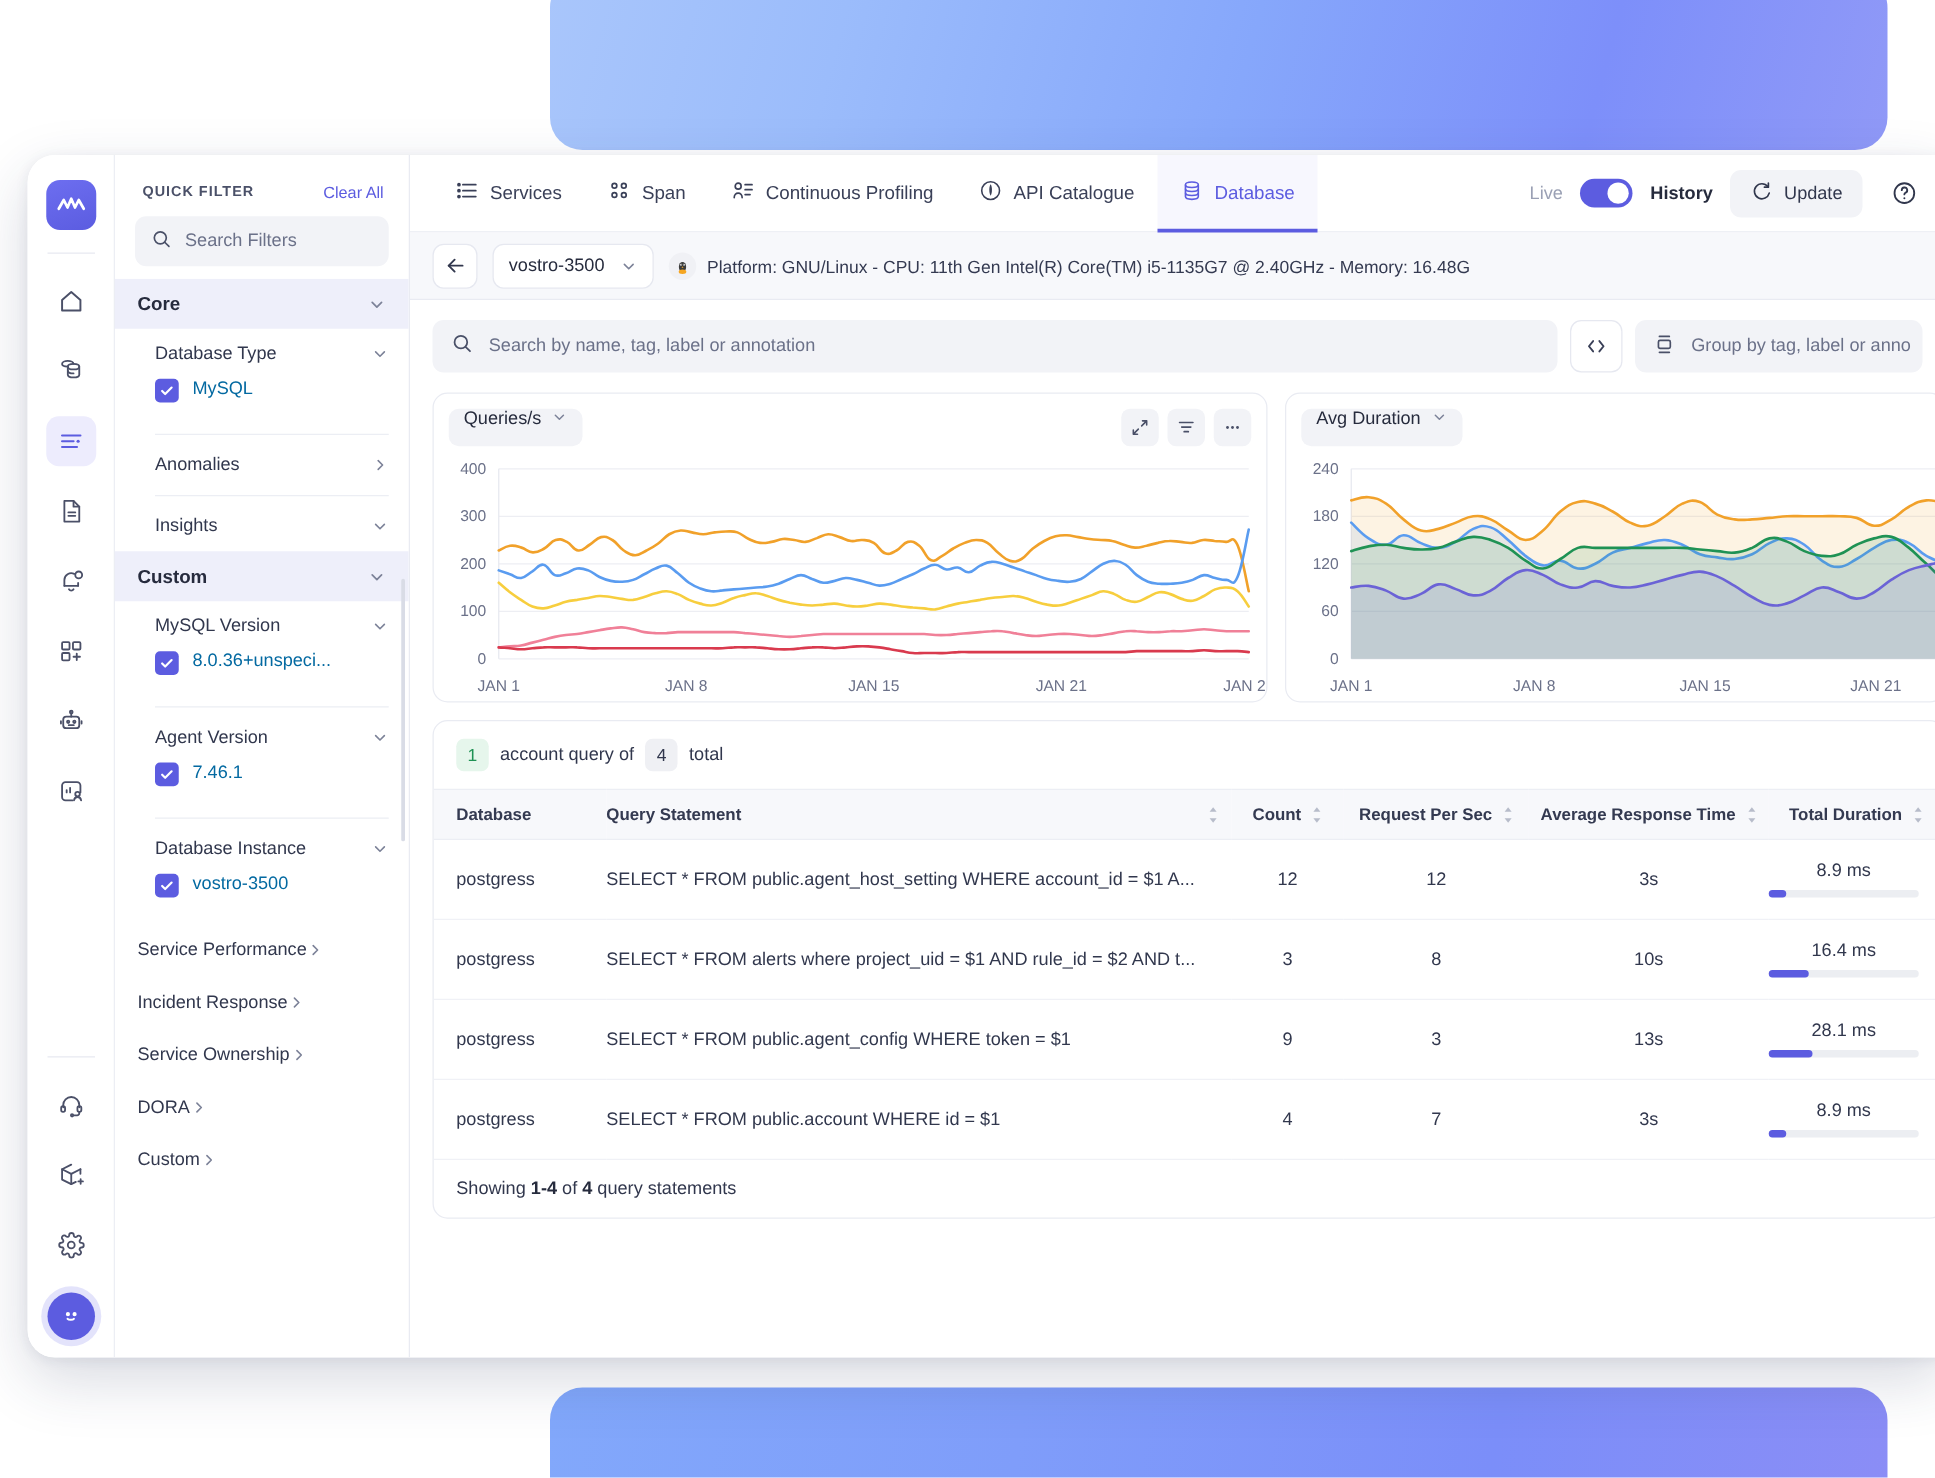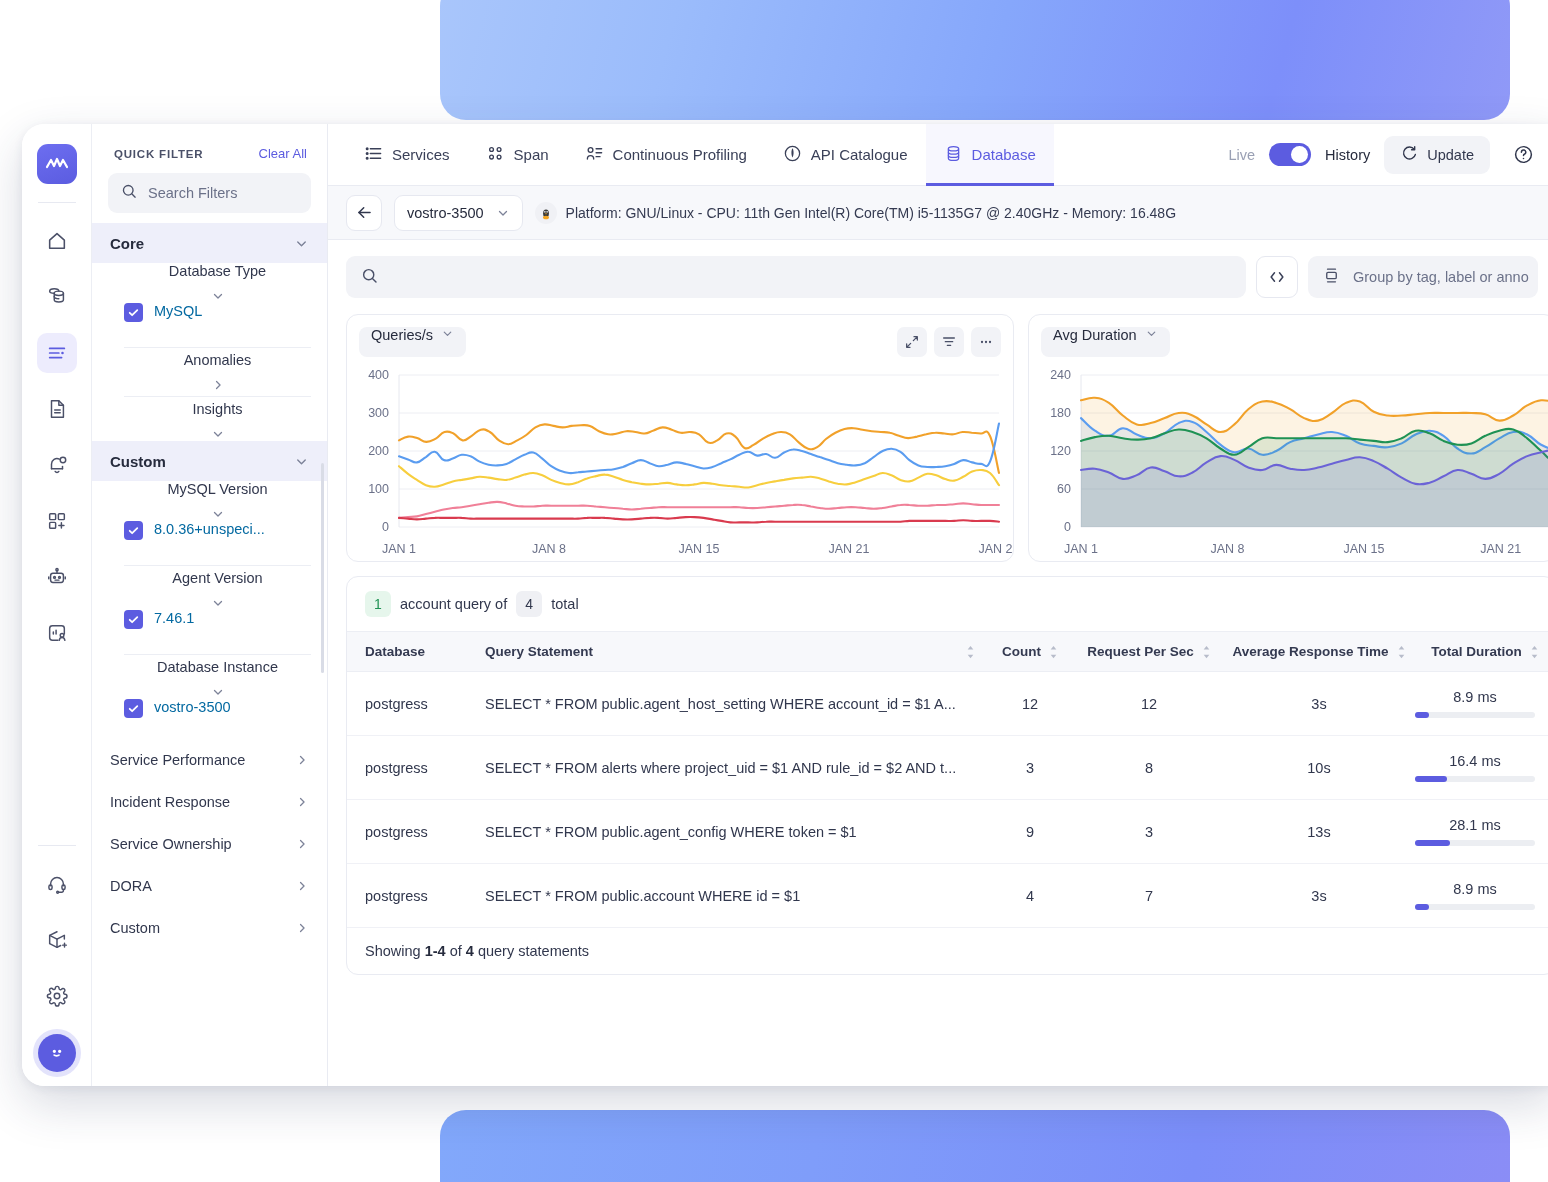--- a/index.html
+++ b/index.html
@@ -88,34 +88,34 @@
   .qf-list { flex: 1 1 auto; overflow: hidden; position: relative; }
   .grp-head {
     display: flex; align-items: center; justify-content: space-between;
     padding: 0 18px 0 18px; height: 40px;
     font-size: 15px; font-weight: 700; color: #262b3d;
     background: #eeeffa; cursor: pointer;
   }
   .sub-head {
     display: flex; align-items: center; justify-content: space-between;
     padding: 0 16px 0 32px; height: 40px;
-    font-size: 14.5px; color: #31374d; cursor: pointer; flex-direction: column;
+    font-size: 14.5px; color: #31374d; cursor: pointer;
   }
   .opt {
     display: flex; align-items: flex-start; gap: 11px;
     padding: 0 16px 0 32px; height: 40px; font-size: 14.5px; color: #0369a1;
     cursor: pointer;
   }
   .cb {
     width: 19px; height: 19px; border-radius: 4px; background: #5c5ce0;
     display: flex; align-items: center; justify-content: center; flex: 0 0 19px;
   }
   .sep { height: 1px; background: #eceef4; margin: 4px 16px 4px 32px; }
   .leaf {
-    display: flex; align-items: center; justify-content: space-between;
+    display: flex; align-items: center; 
     padding: 0 18px; height: 42px; font-size: 14.5px; color: #31374d; cursor: pointer;
   }
   .chev { color: #7c8298; display: flex; }
   .qf-scroll {
     position: absolute; right: 3px; top: 240px; width: 3px; height: 210px;
     background: #d9dce6; border-radius: 2px;
   }
 
   
   .main { flex: 1 1 auto; display: flex; flex-direction: column; min-width: 0; background:#fff;}
@@ -128,21 +128,21 @@
     display: flex; align-items: center; gap: 9px;
     height: 62px; padding: 0 18px; font-size: 15px; color: #3a4058; cursor: pointer;
     position: relative;
   }
   .tab.active { color: #5c5ce0; background: #f7f7fe; font-weight: 500; }
   .tab.active:after {
     content: ""; position: absolute; left: 0; right: 0; bottom: 0; height: 2.5px; background: #5c5ce0;
   }
   .top-right { margin-left: auto; display: flex; align-items: center; gap: 14px; padding-right: 4px;}
   .live-lbl { font-size: 14.5px; color: #9aa0b4; }
-  .hist-lbl { font-size: 14.5px; color: #262b3d; font-weight: 400; }
+  .hist-lbl { font-size: 14.5px; color: #262b3d; font-weight: 700; }
   .toggle {
     width: 42px; height: 23px; border-radius: 12px; background: #5c5ce0;
     position: relative; cursor: pointer;
   }
   .toggle:after {
     content: ""; position: absolute; right: 3px; top: 3px;
     width: 17px; height: 17px; border-radius: 50%; background: #fff;
   }
   .upd-btn {
     display: flex; align-items: center; gap: 9px; height: 38px; padding: 0 16px;
@@ -648,20 +648,21 @@
       </div>
 
       <div class="searchrow">
         <div class="big-search">
           <span>
             <svg width="19" height="19" viewBox="0 0 24 24" fill="none" stroke="#4a5068" stroke-width="1.8" stroke-linecap="round">
                 <circle cx="11" cy="11" r="6.4"></circle>
                 <path d="M16 16l4.2 4.2"></path>
               </svg>
           </span>
+          <input placeholder="Search by name, tag, label or annotation" style="">
         </div>
         <div class="code-btn">
           <svg width="20" height="20" viewBox="0 0 24 24" fill="none" stroke="currentColor" stroke-width="1.8" stroke-linecap="round" stroke-linejoin="round">
               <path d="M9 7l-4 5 4 5"></path>
               <path d="M15 7l4 5-4 5"></path>
             </svg>
         </div>
         <div class="groupby">
           <span>
             <svg width="19" height="19" viewBox="0 0 24 24" fill="none" stroke="#4a5068" stroke-width="1.7" stroke-linecap="round">

